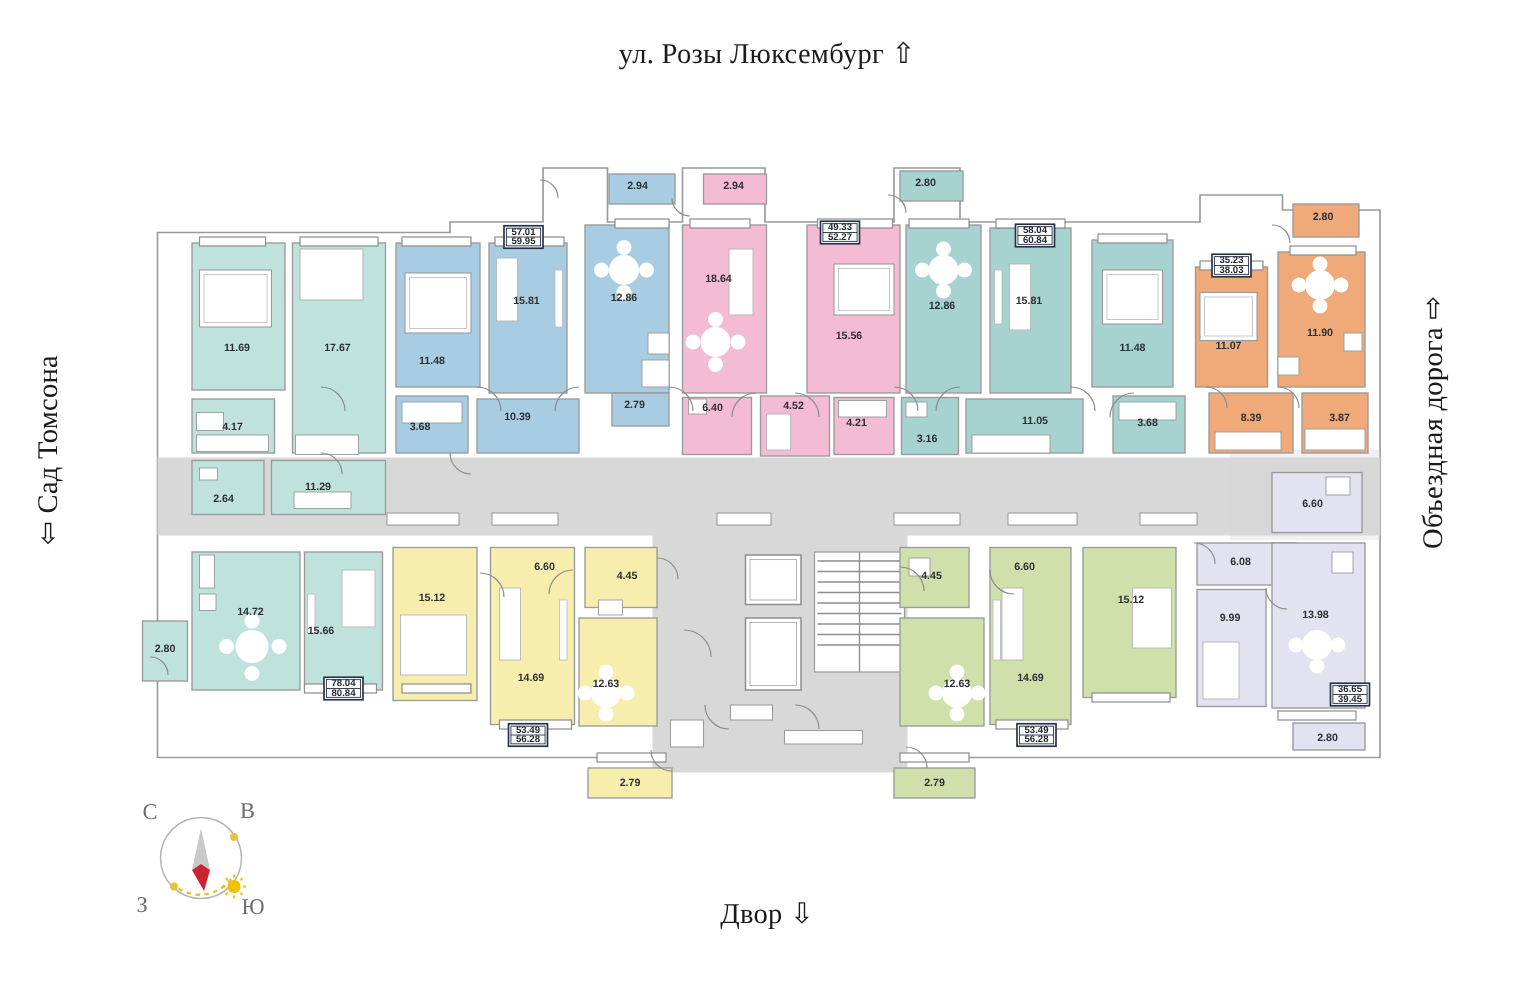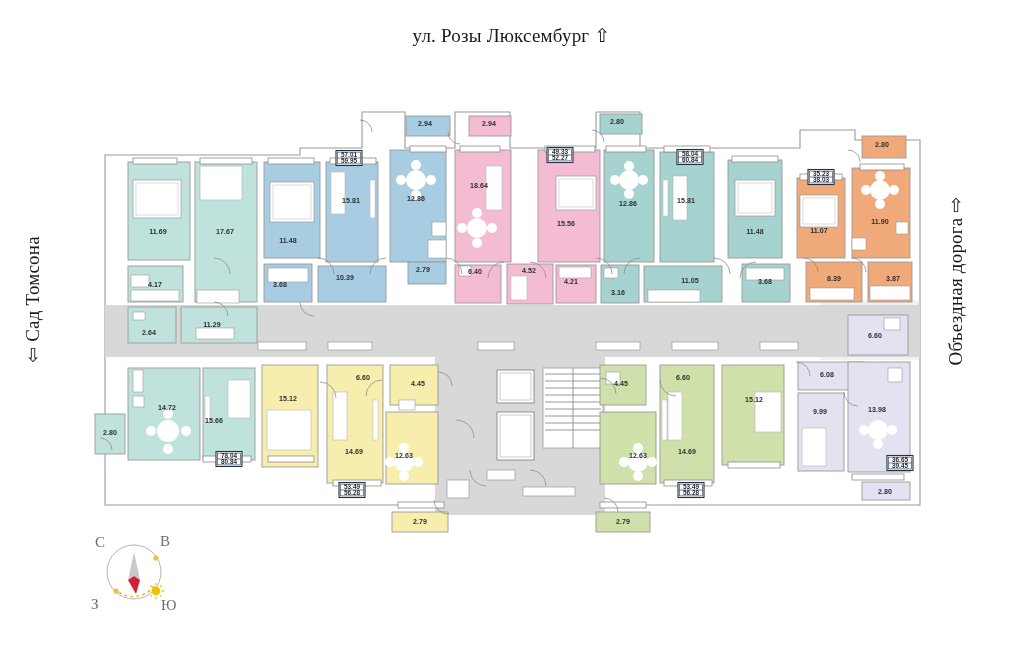--- a/index.html
+++ b/index.html
@@ -84,20 +84,21 @@
     text-anchor: middle;
     dominant-baseline: middle;
   }
 </style>
 </head>
 <body>
 
 <div id="plan-root">
 
   <div class="edge-label" id="label-top">ул. Розы Люксембург ⇧</div>
+  <div class="edge-label" id="label-bottom">Двор ⇩</div>
   <div class="edge-label" id="label-left">⇦ Сад Томсона</div>
   <div class="edge-label" id="label-right">Объездная дорога ⇨</div>
 
   <svg class="plan-svg" id="plan-svg" width="1023" height="656" viewBox="0 0 1023 656">
 
     <g>
       <path d="M105,155 L105,505 L920,505 L920,140 L855,140 L855,130 L800,130 L800,148
                L640,148 L640,112 L596,112 L596,148 L510,148 L510,112 L455,112 L455,148
                L405,148 L405,112 L362,112 L362,148 L300,148 L300,155 Z" fill="#ffffff" stroke="#9a9a9a" stroke-width="1.1"></path>
     </g>

